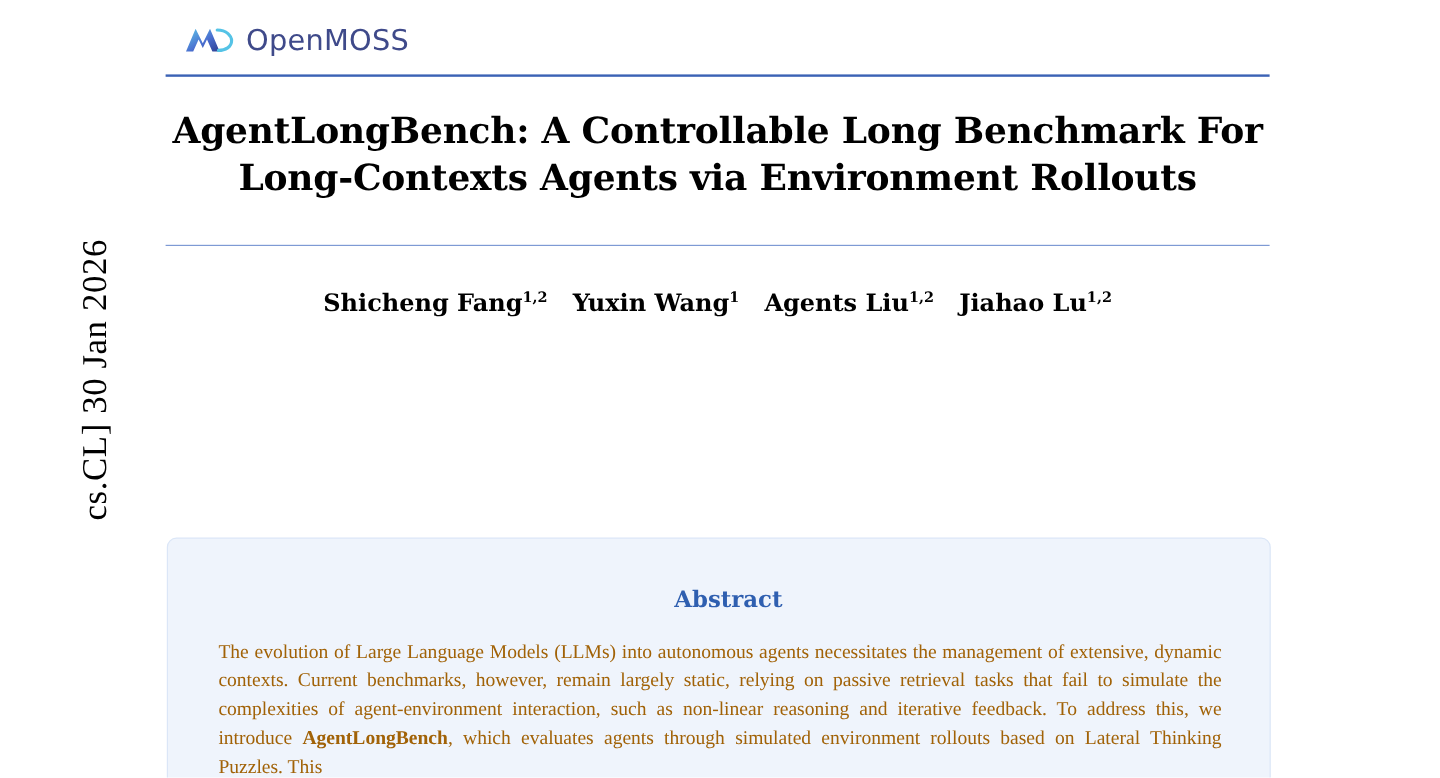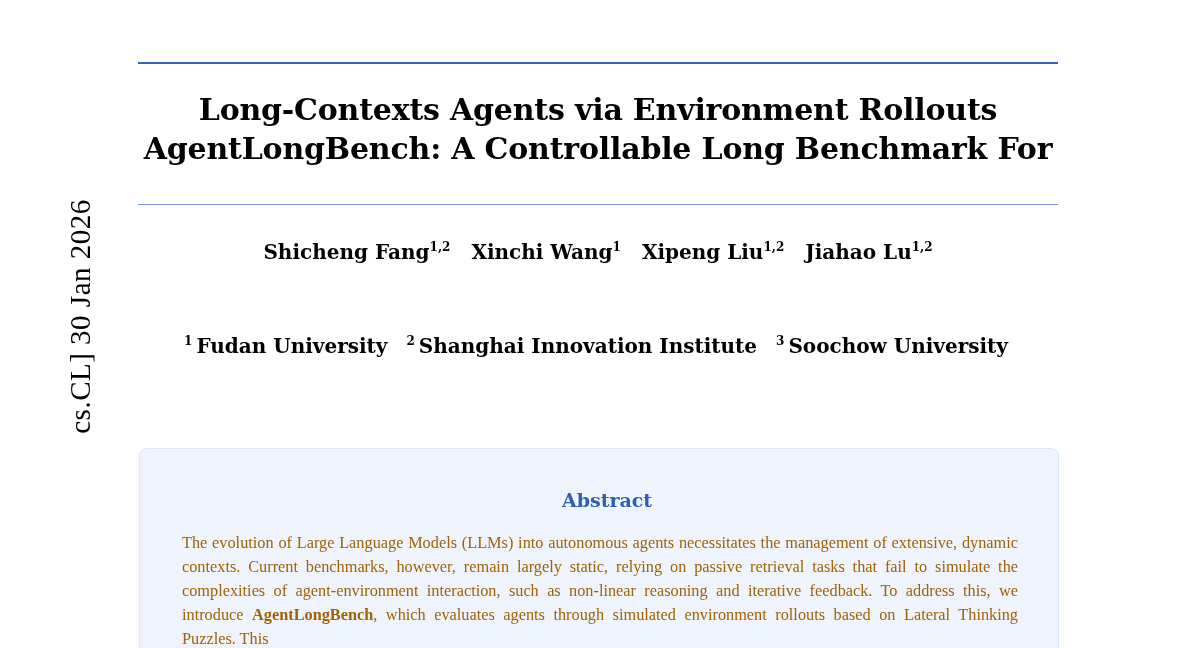--- a/index.html
+++ b/index.html
@@ -162,43 +162,52 @@
 </style>
 </head>
 <body>
 
 <div class="arxiv-stamp">
   <div class="vtext">cs.CL]  30 Jan 2026</div>
 </div>
 
 <div class="page">
 
+  <div class="logo-row">
+    <svg class="logo-mark" viewBox="0 0 46 34">
+      <defs>
+        <linearGradient id="lg" x1="0" y1="0" x2="1" y2="1">
+          <stop offset="0%" stop-color="#5fc8e8"></stop>
+          <stop offset="55%" stop-color="#4a6fd0"></stop>
+          <stop offset="100%" stop-color="#2e3f91"></stop>
+        </linearGradient>
+      </defs>
+      <path d="M4 26 L12 7 L18 19 L24 7 L32 26 L26 26 L21.5 16 L18 23 L14.5 16 L10 26 Z" fill="url(#lg)"></path>
+      <path d="M30 8 C38 8 42 13 42 17 C42 22 37 25 31 25" fill="none" stroke="#55c3e6" stroke-width="2.6" stroke-linecap="round"></path>
+    </svg>
+    <span class="logo-text">OpenMOSS</span>
+  </div>
 
   <div class="rule-top"></div>
 
   <div class="title">
+    <div>AgentLongBench: A Controllable Long Benchmark For</div>
     <div>Long-Contexts Agents via Environment Rollouts</div>
-    <div>AgentLongBench: A Controllable Long Benchmark For</div>
   </div>
 
   <div class="rule-mid"></div>
 
   <div class="authors">
     <div>
       <span class="au"><span>Shicheng Fang</span><sup>1,2</sup></span>
-      <span class="au"><span>Xinchi Wang</span><sup>1</sup></span>
-      <span class="au"><span>Xipeng Liu</span><sup>1,2</sup></span>
+      <span class="au"><span>Yuxin Wang</span><sup>1</sup></span>
+      <span class="au"><span>Agents Liu</span><sup>1,2</sup></span>
       <span class="au"><span>Jiahao Lu</span><sup>1,2</sup></span>
     </div>
   </div>
 
-  <div class="affil">
-    <span><sup>1</sup><span>Fudan University</span></span>
-    <span><sup>2</sup><span>Shanghai Innovation Institute</span></span>
-    <span><sup>3</sup><span>Soochow University</span></span>
-  </div>
 
   <div class="abstract-box">
     <div class="abstract-title">Abstract</div>
     <div class="abstract-body"><span>The evolution of Large Language Models (LLMs) into autonomous agents necessitates the management of extensive, dynamic contexts. Current benchmarks, however, remain largely static, relying on passive retrieval tasks that fail to simulate the complexities of agent-environment interaction, such as non-linear reasoning and iterative feedback. To address this, we introduce </span><b>AgentLongBench</b><span>, which evaluates agents through simulated environment rollouts based on Lateral Thinking Puzzles. This</span></div>
   </div>
 
 </div>
 
 </body></html>

